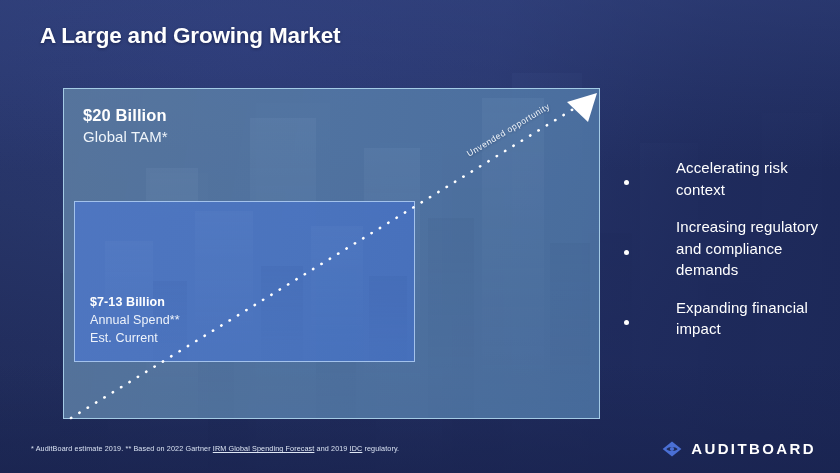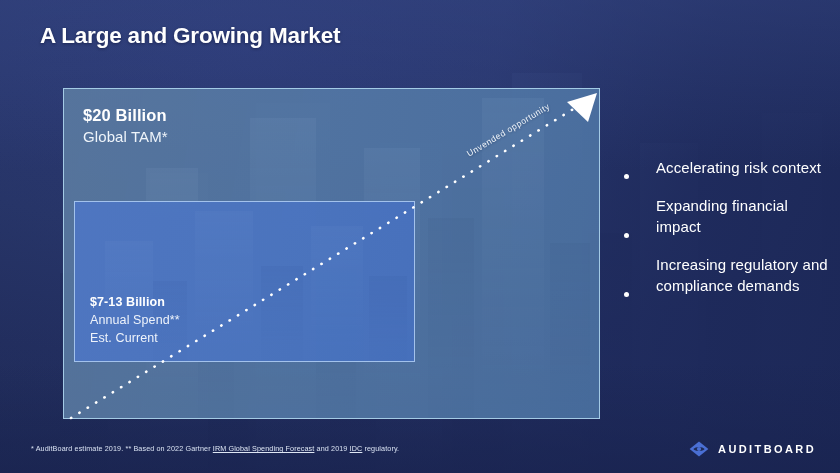--- a/index.html
+++ b/index.html
@@ -179,22 +179,23 @@
   
   .bullets {
     position: absolute;
     left: 624px;
     top: 157px;
     width: 208px;
     z-index: 4;
   }
   .bullet-row {
     display: flex;
-    align-items: flex-end;
+    align-items: center;
     margin-bottom: 16px;
+    gap: 20px;
   }
   .bullet-dot {
     flex: 0 0 auto;
     width: 5px;
     height: 5px;
     border-radius: 50%;
     background: #ffffff;
     margin-top: 8px;
     margin-right: 27px;
   }
@@ -227,21 +228,21 @@
   .logo {
     position: absolute;
     right: 24px;
     bottom: 16px;
     display: flex;
     align-items: center;
     z-index: 4;
   }
   .logo-mark { margin-right: 9px; display: block; }
   .logo-text {
-    font-size: 11px;
+    font-size: 15px;
     font-weight: 700;
     letter-spacing: 2.4px;
     color: #ffffff;
   }
 </style>
 </head>
 <body>
 
 <div id="slide">
 
@@ -307,25 +308,25 @@
     <div class="arrow-text">Unvended opportunity</div>
   </div>
 
   <div class="bullets">
     <div class="bullet-row">
       <span class="bullet-dot"></span>
       <span class="bullet-text">Accelerating risk context</span>
     </div>
     <div class="bullet-row">
       <span class="bullet-dot"></span>
-      <span class="bullet-text">Expanding financial impact</span>
+      <span class="bullet-text">Increasing regulatory and compliance demands</span>
     </div>
     <div class="bullet-row">
       <span class="bullet-dot"></span>
-      <span class="bullet-text">Increasing regulatory and compliance demands</span>
+      <span class="bullet-text">Expanding financial impact</span>
     </div>
   </div>
 
   <div class="footnote"><span>* AuditBoard estimate 2019. ** Based on 2022 Gartner </span><span class="lnk">IRM Global Spending Forecast</span><span> and 2019 </span><span class="lnk">IDC</span><span> regulatory.</span></div>
 
   <div class="logo">
     <svg class="logo-mark" width="20" height="16" viewBox="0 0 20 16">
       <path d="M10 0.6 L19.4 8 L10 15.4 L0.6 8 Z" fill="#4a6fd4"></path>
       <path d="M4.4 8 C6.3 5.3 13.7 5.3 15.6 8 C13.7 10.7 6.3 10.7 4.4 8 Z" fill="#1f2b57"></path>
       <ellipse cx="10" cy="8" rx="2.1" ry="2.1" fill="#4a6fd4"></ellipse>

